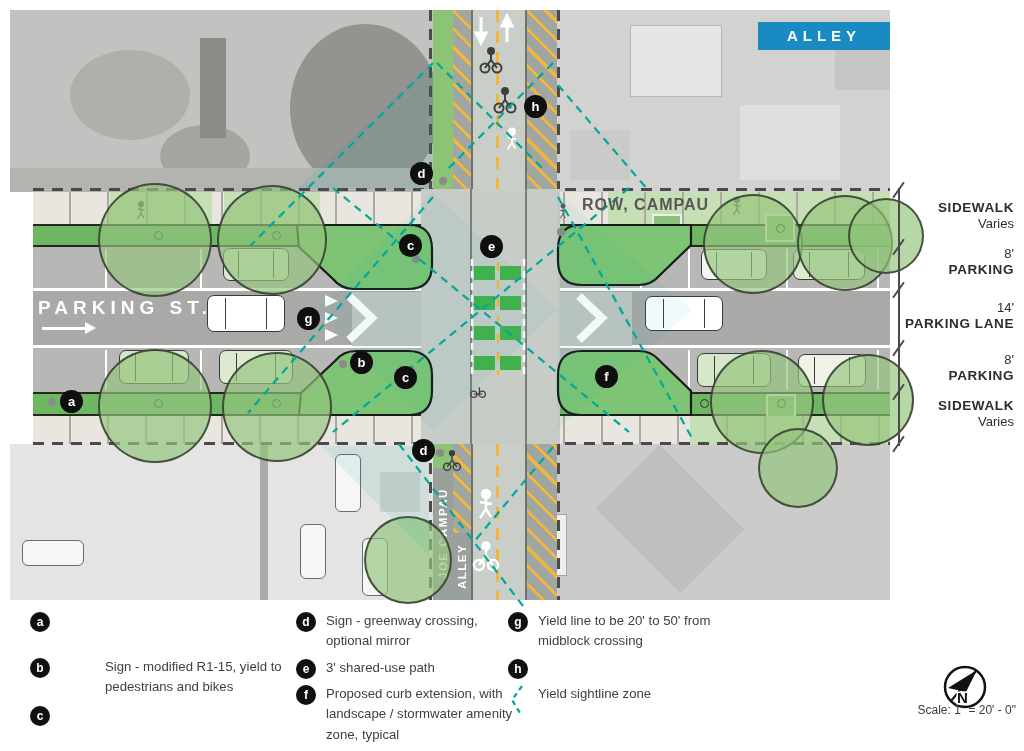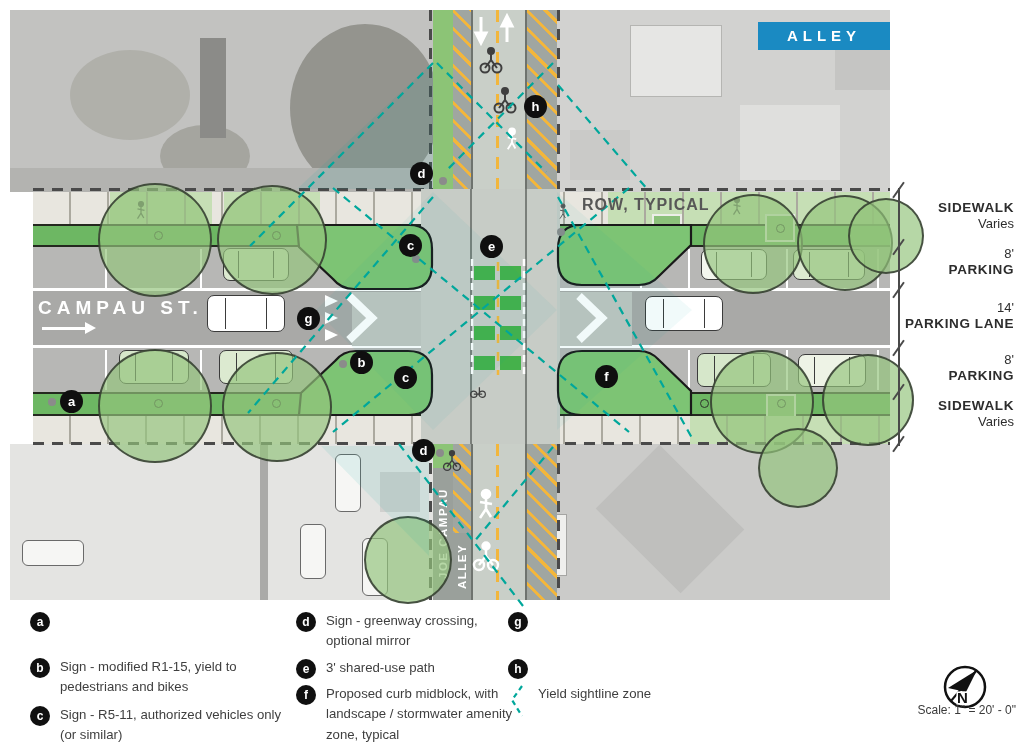--- a/index.html
+++ b/index.html
@@ -279,25 +279,25 @@
   <div class="mk" style="left:350px;top:351px;">b</div>
   <div class="mk" style="left:399px;top:234px;">c</div>
   <div class="mk" style="left:394px;top:366px;">c</div>
   <div class="mk" style="left:410px;top:162px;">d</div>
   <div class="mk" style="left:412px;top:439px;">d</div>
   <div class="mk" style="left:480px;top:235px;">e</div>
   <div class="mk" style="left:595px;top:365px;">f</div>
   <div class="mk" style="left:297px;top:307px;">g</div>
   <div class="mk" style="left:524px;top:95px;">h</div>
 
-  <div class="a" style="left:38px;top:297px;color:#fff;font-weight:bold;font-size:19px;letter-spacing:5px;z-index:41;">CAMPAU ST.</div>
+  <div class="a" style="left:38px;top:297px;color:#fff;font-weight:bold;font-size:19px;letter-spacing:5px;z-index:41;">PARKING ST.</div>
   <div class="a" style="left:42px;top:327px;width:44px;height:3px;background:#fff;z-index:41;">
     <div class="a" style="right:-10px;top:-5px;width:0;height:0;border-left:11px solid #fff;border-top:6.5px solid transparent;border-bottom:6.5px solid transparent;"></div>
   </div>
-  <div class="a" style="left:582px;top:196px;color:#575757;font-weight:bold;font-size:16px;letter-spacing:1px;z-index:41;">ROW, TYPICAL</div>
+  <div class="a" style="left:582px;top:196px;color:#575757;font-weight:bold;font-size:16px;letter-spacing:1px;z-index:41;">ROW, CAMPAU</div>
   <div class="a" style="left:758px;top:22px;width:132px;height:28px;background:#1a8ac2;z-index:42;text-align:center;">
     <span style="color:#fff;font-weight:bold;font-size:15px;letter-spacing:5px;line-height:28px;">ALLEY</span>
   </div>
 
   <div class="a" style="left:898px;top:188px;width:1.5px;height:258px;background:#4a4a4a;"></div>
   <div class="tick" style="top:189px;"></div>
   <div class="tick" style="top:246px;"></div>
   <div class="tick" style="top:289px;"></div>
   <div class="tick" style="top:347px;"></div>
   <div class="tick" style="top:391px;"></div>
@@ -322,42 +322,42 @@
   <div class="dim" style="top:398px;">
     <span class="bld" style="display:block;">SIDEWALK</span>
     <span style="display:block;">Varies</span>
   </div>
 
   <div class="lg-item" style="left:30px;top:611px;width:268px;">
     <span class="lgc">a</span>
   </div>
   <div class="lg-item" style="left:30px;top:657px;width:268px;">
     <span class="lgc">b</span>
-    <span style="width:228px;">Sign - modified R1-15, yield to pedestrians and bikes</span>
+    <span style="width:228px;margin-left:45px;">Sign - modified R1-15, yield to pedestrians and bikes</span>
   </div>
   <div class="lg-item" style="left:30px;top:705px;width:268px;">
     <span class="lgc">c</span>
-    <span style="width:228px;">Sign - R5-11, authorized vehicles only (or similar)</span>
   </div>
 
   <div class="lg-item" style="left:296px;top:611px;width:225px;">
     <span class="lgc">d</span>
     <span style="width:190px;">Sign - greenway crossing, optional mirror</span>
   </div>
   <div class="lg-item" style="left:296px;top:658px;width:225px;">
     <span class="lgc">e</span>
     <span style="width:190px;">3' shared-use path</span>
   </div>
   <div class="lg-item" style="left:296px;top:684px;width:225px;">
     <span class="lgc">f</span>
-    <span style="width:190px;">Proposed curb midblock, with landscape / stormwater amenity zone, typical</span>
+    <span style="width:190px;">Proposed curb extension, with landscape / stormwater amenity zone, typical</span>
   </div>
 
   <div class="lg-item" style="left:508px;top:611px;width:260px;">
     <span class="lgc">g</span>
+    <span style="width:225px;">Yield line to be 20' to 50' from midblock crossing</span>
   </div>
   <div class="lg-item" style="left:508px;top:658px;width:260px;">
     <span class="lgc">h</span>
   </div>
   <div class="lg-item" style="left:508px;top:684px;width:260px;">
     <svg width="20" height="34" viewBox="0 0 20 34" style="position:static;flex:0 0 auto;">
       <path d="M14,2 L4,16 L14,32" fill="none" stroke="#00a79b" stroke-width="2.2" stroke-dasharray="5 4"></path>
     </svg>
     <span style="width:220px;">Yield sightline zone</span>
   </div>

